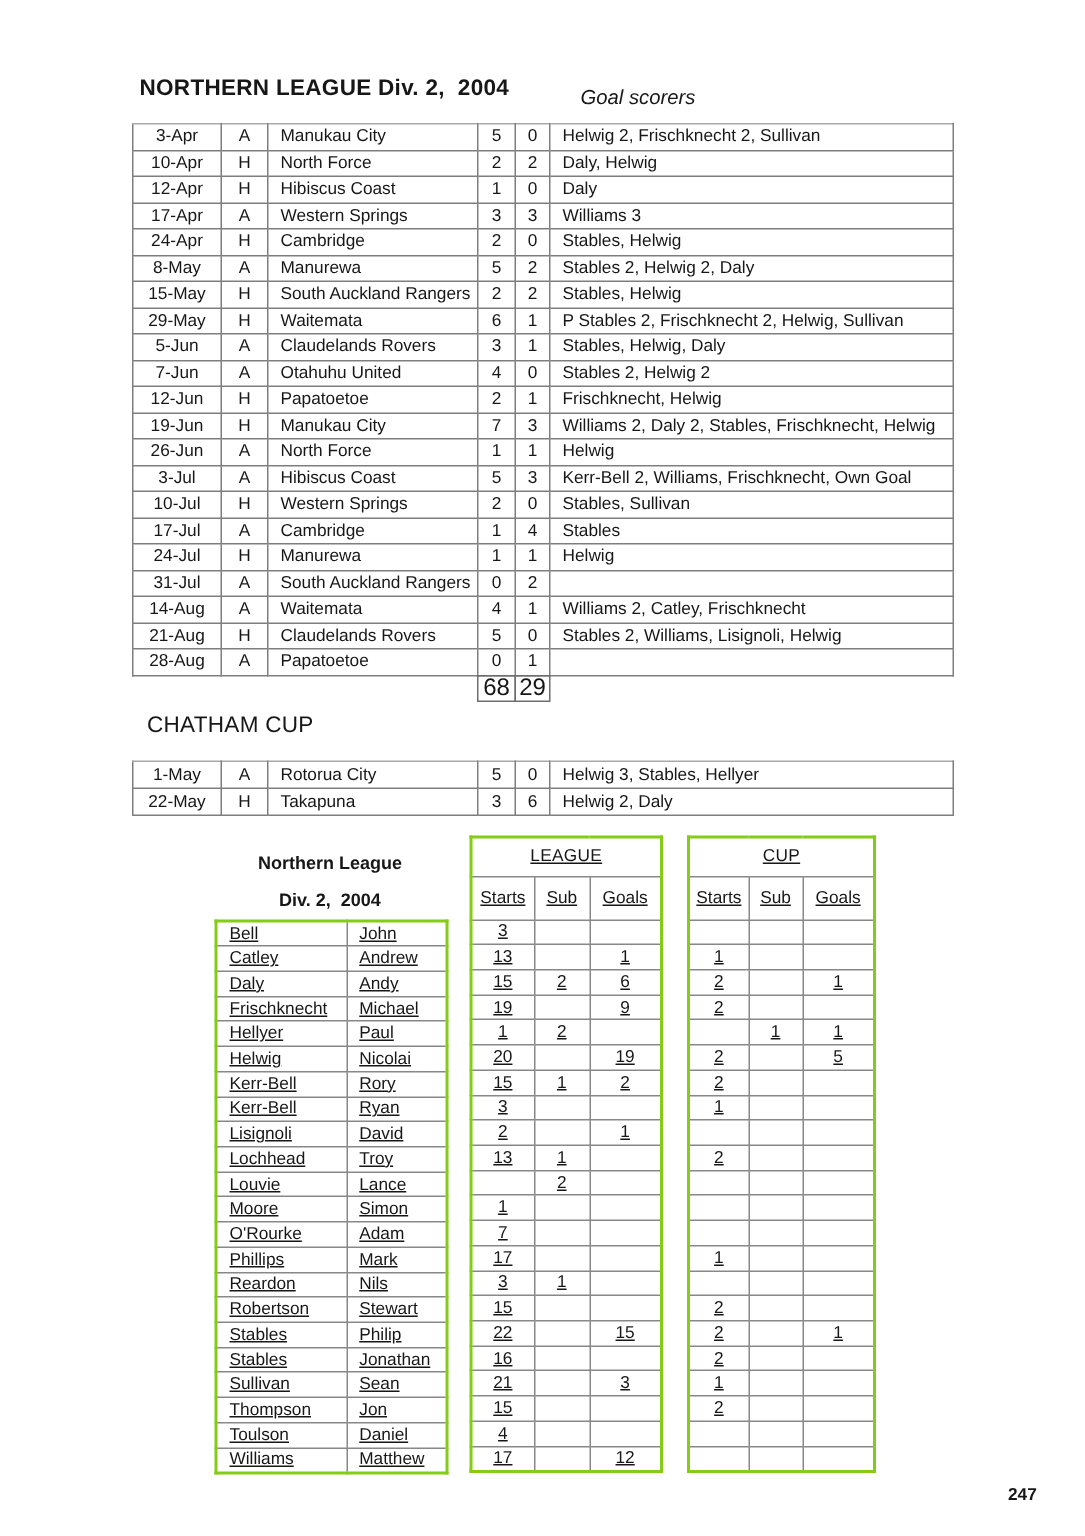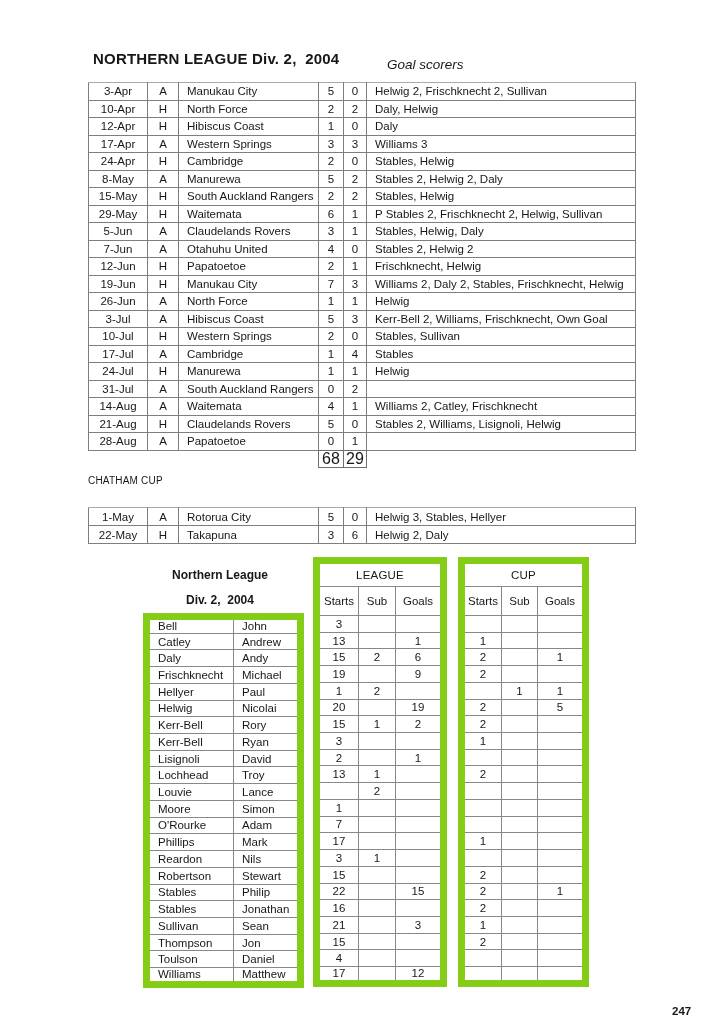--- a/index.html
+++ b/index.html
@@ -6,21 +6,21 @@
   .page{
     position:relative;width:723px;height:1024px;background:#ffffff;
     font-family:"Liberation Sans", sans-serif;color:#171717;overflow:hidden;
   }
   .abs{position:absolute;}
   .pre{white-space:pre-wrap;}
 
   
   .league-title{left:93px;top:50px;font-size:15px;font-weight:700;letter-spacing:.2px;}
   .scorers-label{left:387px;top:57px;font-size:13.5px;font-style:italic;}
-  .chatham-title{left:88px;top:475px;font-size:10px;letter-spacing:.2px;}
+  .chatham-title{left:98px;top:475px;font-size:15px;letter-spacing:.2px;}
 
   
   table{border-collapse:collapse;table-layout:fixed;}
   .results{border:1px solid #4a4a4a;}
   .results td{
     border:1px solid #7e7e7e;border-top:1px solid #a9a9a9;
     font-size:11.5px;padding:0 2px;overflow:hidden;white-space:nowrap;
     vertical-align:middle;color:#171717;
   }
   .results tr{height:17.5px;}
@@ -37,40 +37,40 @@
   .totals-row{display:flex;margin-left:230px;margin-top:-1px;}
   .totals-row .tcell{
     box-sizing:border-box;border:1px solid #6e6e6e;height:18px;
     font-size:16px;display:flex;align-items:center;justify-content:center;
   }
   .tcell.gf{width:26px;}
   .tcell.ga{width:24px;margin-left:-1px;}
 
   
   .stats-title{left:143px;top:563px;width:154px;text-align:center;font-weight:700;font-size:12px;line-height:25px;}
-  .stats{border:7px solid #84cc16;}
+  .stats{border:2px solid #84cc16;text-decoration:underline;}
   .stats td,.stats th{
     border:1px solid #888;font-size:11.5px;padding:0 2px;overflow:hidden;
     white-space:nowrap;vertical-align:middle;font-weight:400;color:#171717;
   }
   .stats .group-row{height:26px;}
   .stats .cols-row{height:29px;}
   .stats .srow{height:16.73px;}
   .group-cell{text-align:center;font-size:12px;letter-spacing:.2px;}
   .col-cell{text-align:center;}
   .bold{font-weight:700;}
   .c-surname{text-align:left;padding-left:8px !important;font-weight:700;}
   .c-first{text-align:left;padding-left:8px !important;}
   .c-num{text-align:center;}
 
   .names-wrap{left:143px;top:613px;}
   .lstats-wrap{left:313px;top:557px;}
   .cstats-wrap{left:458px;top:557px;}
 
-  .page-number{left:672px;top:991px;font-size:11.5px;font-weight:700;margin-top:14px;}
+  .page-number{left:672px;top:991px;font-size:11.5px;font-weight:700;}
 </style>
 </head>
 <body>
 
 <div class="page">
 
   <div class="abs league-title pre">NORTHERN LEAGUE Div. 2,  2004</div>
   <div class="abs scorers-label">Goal scorers</div>
 
   <div class="abs results-wrap">

